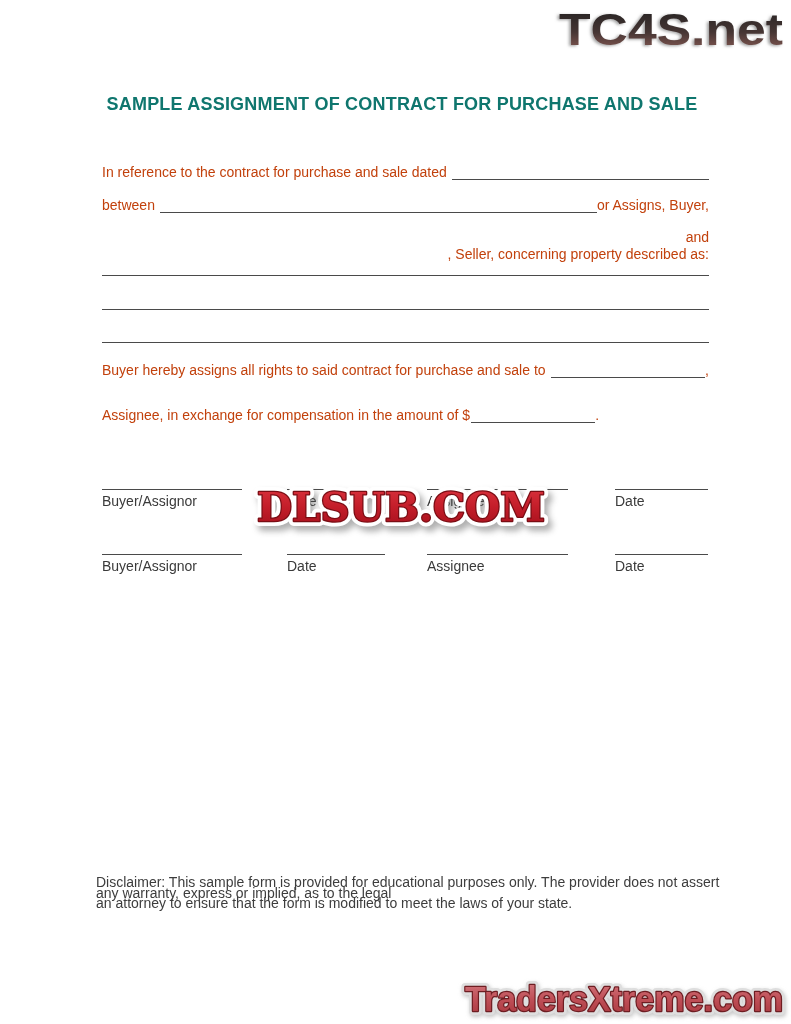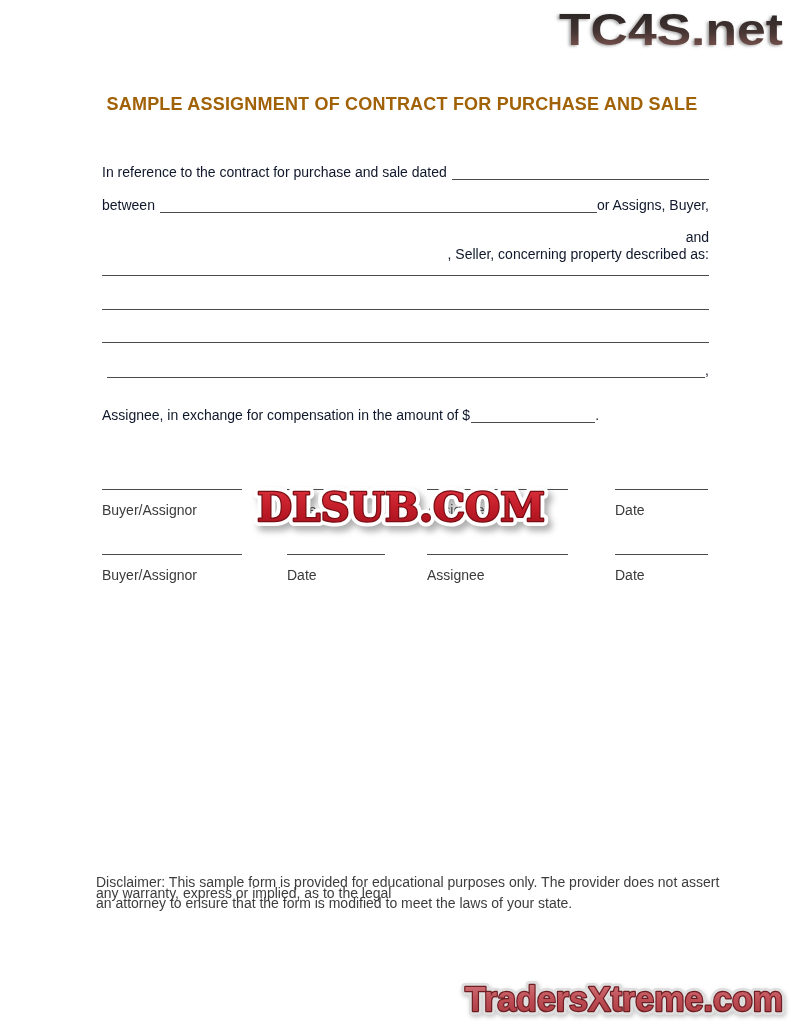--- a/index.html
+++ b/index.html
@@ -12,46 +12,46 @@
   
   .wm { position:absolute; }
   #tc4s-svg   { top:2px;  right:4px;  filter: drop-shadow(-2px 1px 1.5px rgba(145,145,145,0.85)); }
   #dlsub-svg  { top:474px; left:246px; filter: drop-shadow(4px 5px 3px rgba(80,80,80,0.45)); z-index:5; }
   #traders-svg{ top:976px; right:2px; filter: drop-shadow(1px 2px 2px rgba(160,160,160,0.6)); }
 
   
   .doc-title {
     position:absolute; top:94px; left:92px; width:620px;
     text-align:center; font-size:18px; font-weight:bold;
-    color:#a16207; letter-spacing:0.2px;
+    color:#0f766e; letter-spacing:0.2px;
   }
 
   
   .para-line {
     position:absolute; left:102px; width:607px; height:18px;
     display:flex; align-items:flex-end;
-    font-size:14px; color:#0f172a; white-space:nowrap;
+    font-size:14px; color:#c2410c; white-space:nowrap;
   }
   .blank {
     flex:1; height:100%;
     border-bottom:1.5px solid #4a4a4a;
     margin-left:5px;
   }
   .blank.fixed { flex:none; width:124px; margin-left:1px; }
   .after-gap { }
 
   .rule {
     position:absolute; left:102px; width:607px; height:0;
     border-top:1.5px solid #4a4a4a;
   }
 
   
   .sig-col {
     position:absolute; box-sizing:border-box;
-    border-top:1.5px solid #4a4a4a; padding-top:12px;
+    border-top:1.5px solid #4a4a4a; padding-top:3px;
     font-size:14px; color:#3a3a3a; white-space:nowrap;
   }
   .r1 { top:489px; } .r2 { top:554px; }
   .c1 { left:102px; width:140px; }
   .c2 { left:287px; width:98px;  }
   .c3 { left:427px; width:141px; }
   .c4 { left:615px; width:93px;  }
 
   
   .disclaimer {
@@ -91,20 +91,21 @@
   <span>and</span>
   <span class="blank"></span>
   <span>, Seller, concerning property described as:</span>
 </div>
 
 <div class="rule" style="top:275px;"></div>
 <div class="rule" style="top:309px;"></div>
 <div class="rule" style="top:342px;"></div>
 
 <div class="para-line" style="top:360px;">
+  <span>Buyer hereby assigns all rights to said contract for purchase and sale to</span>
   <span class="blank"></span>
   <span>,</span>
 </div>
 
 <div class="para-line" style="top:405px;">
   <span>Assignee, in exchange for compensation in the amount of $</span>
   <span class="blank fixed"></span>
   <span>.</span>
 </div>
 

